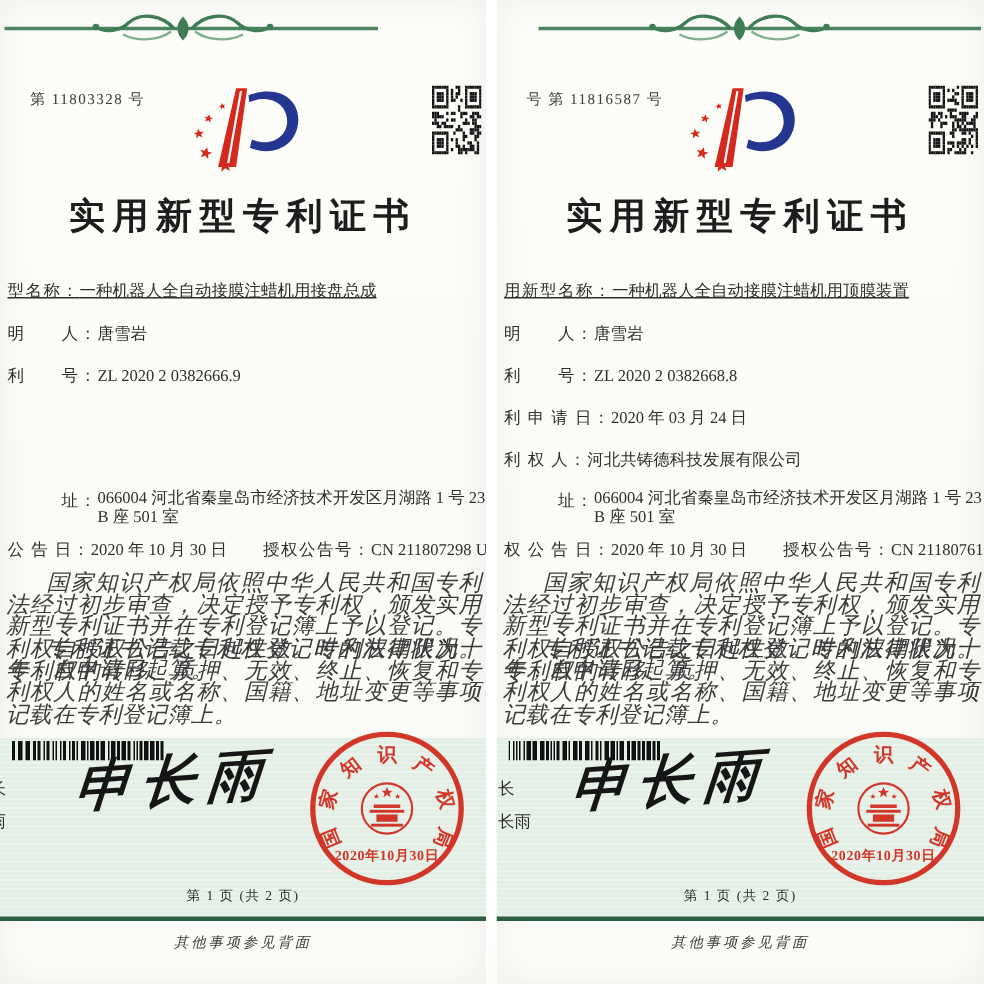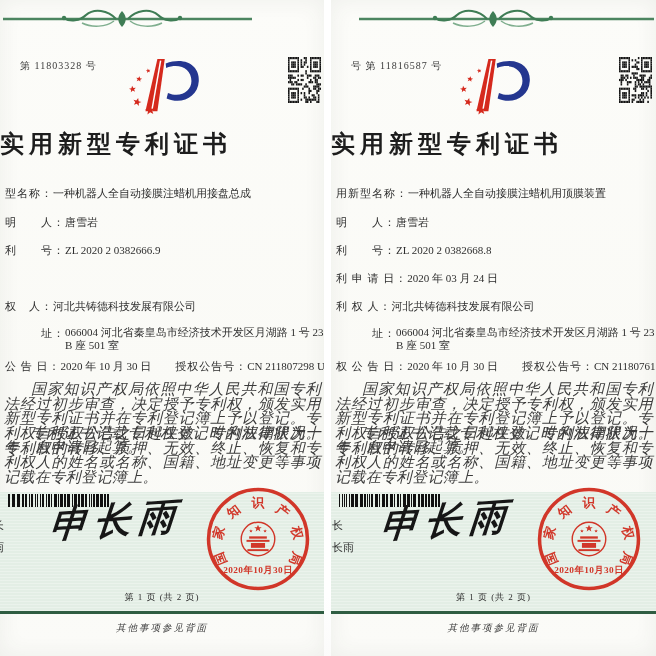--- a/index.html
+++ b/index.html
@@ -21,27 +21,27 @@
   .og{stroke:#3f7d55;stroke-width:2.2;fill:none;}
   .og2{stroke:#7fae8e;stroke-width:1.5;fill:none;}
   .oleaf{fill:#3f7d55;}
   .odot{fill:#3f7d55;}
 
   .certno{position:absolute;top:59px;left:20px;font-size:10px;color:#3a3a3a;letter-spacing:1px;white-space:nowrap;}
   .logo{position:absolute;top:54px;left:116px;width:92px;height:76px;}
   .qr{position:absolute;top:57px;left:288px;width:33px;height:46px;fill:#151515;}
 
   .ctitle{
-    position:absolute;top:128px;left:0;width:100%;text-align:left;
+    position:absolute;top:128px;left:0;width:100%;text-align:center;
     font-size:24px;font-weight:bold;color:#1d1d1d;letter-spacing:5px;white-space:nowrap;
   }
 
   .fields{position:absolute;top:186px;left:5px;right:2px;height:192px;font-size:11px;color:#2e2e2e;}
   .row{position:absolute;left:0;white-space:nowrap;}
-  .f-name{top:0;}
+  .f-name{top:0;text-decoration:underline;}
   .f-inv{top:29px;}
   .f-pat{top:57px;}
   .f-fil{top:85px;}
   .f-own{top:113px;}
   .f-addr{top:140px;left:36px;display:flex;}
   .f-addr .addr-lines{display:inline-block;}
   .f-addr .addr-lines div{line-height:13px;}
   .f-grant{top:173px;}
   .lbl{letter-spacing:1px;}
   .gsep{display:inline-block;width:24px;}
@@ -327,21 +327,20 @@
       <rect x="18" y="20" width="1" height="1"></rect>
       <rect x="19" y="20" width="1" height="1"></rect>
     </svg>
 
   <div class="ctitle">实用新型专利证书</div>
 
   <div class="fields">
     <div class="row f-name"><span class="lbl">型名称：</span><span>一种机器人全自动接膜注蜡机用接盘总成</span></div>
     <div class="row f-inv"><span class="lbl">明　　人：</span><span>唐雪岩</span></div>
     <div class="row f-pat"><span class="lbl">利　　号：</span><span>ZL 2020 2 0382666.9</span></div>
-    <div class="row f-own"><span class="lbl">权　人：</span><span>河北共铸德科技发展有限公司</span></div>
     <div class="row f-addr">
         <span class="lbl">址：</span>
         <span class="addr-lines">
           <div>066004 河北省秦皇岛市经济技术开发区月湖路 1 号 23 号楼</div>
           <div>B 座 501 室</div>
         </span>
       </div>
     <div class="row f-grant"><span class="lbl">公 告 日：</span><span>2020 年 10 月 30 日</span><span class="gsep"></span><span class="lbl">授权公告号：</span><span>CN 211807298 U</span></div>
   </div>
 

